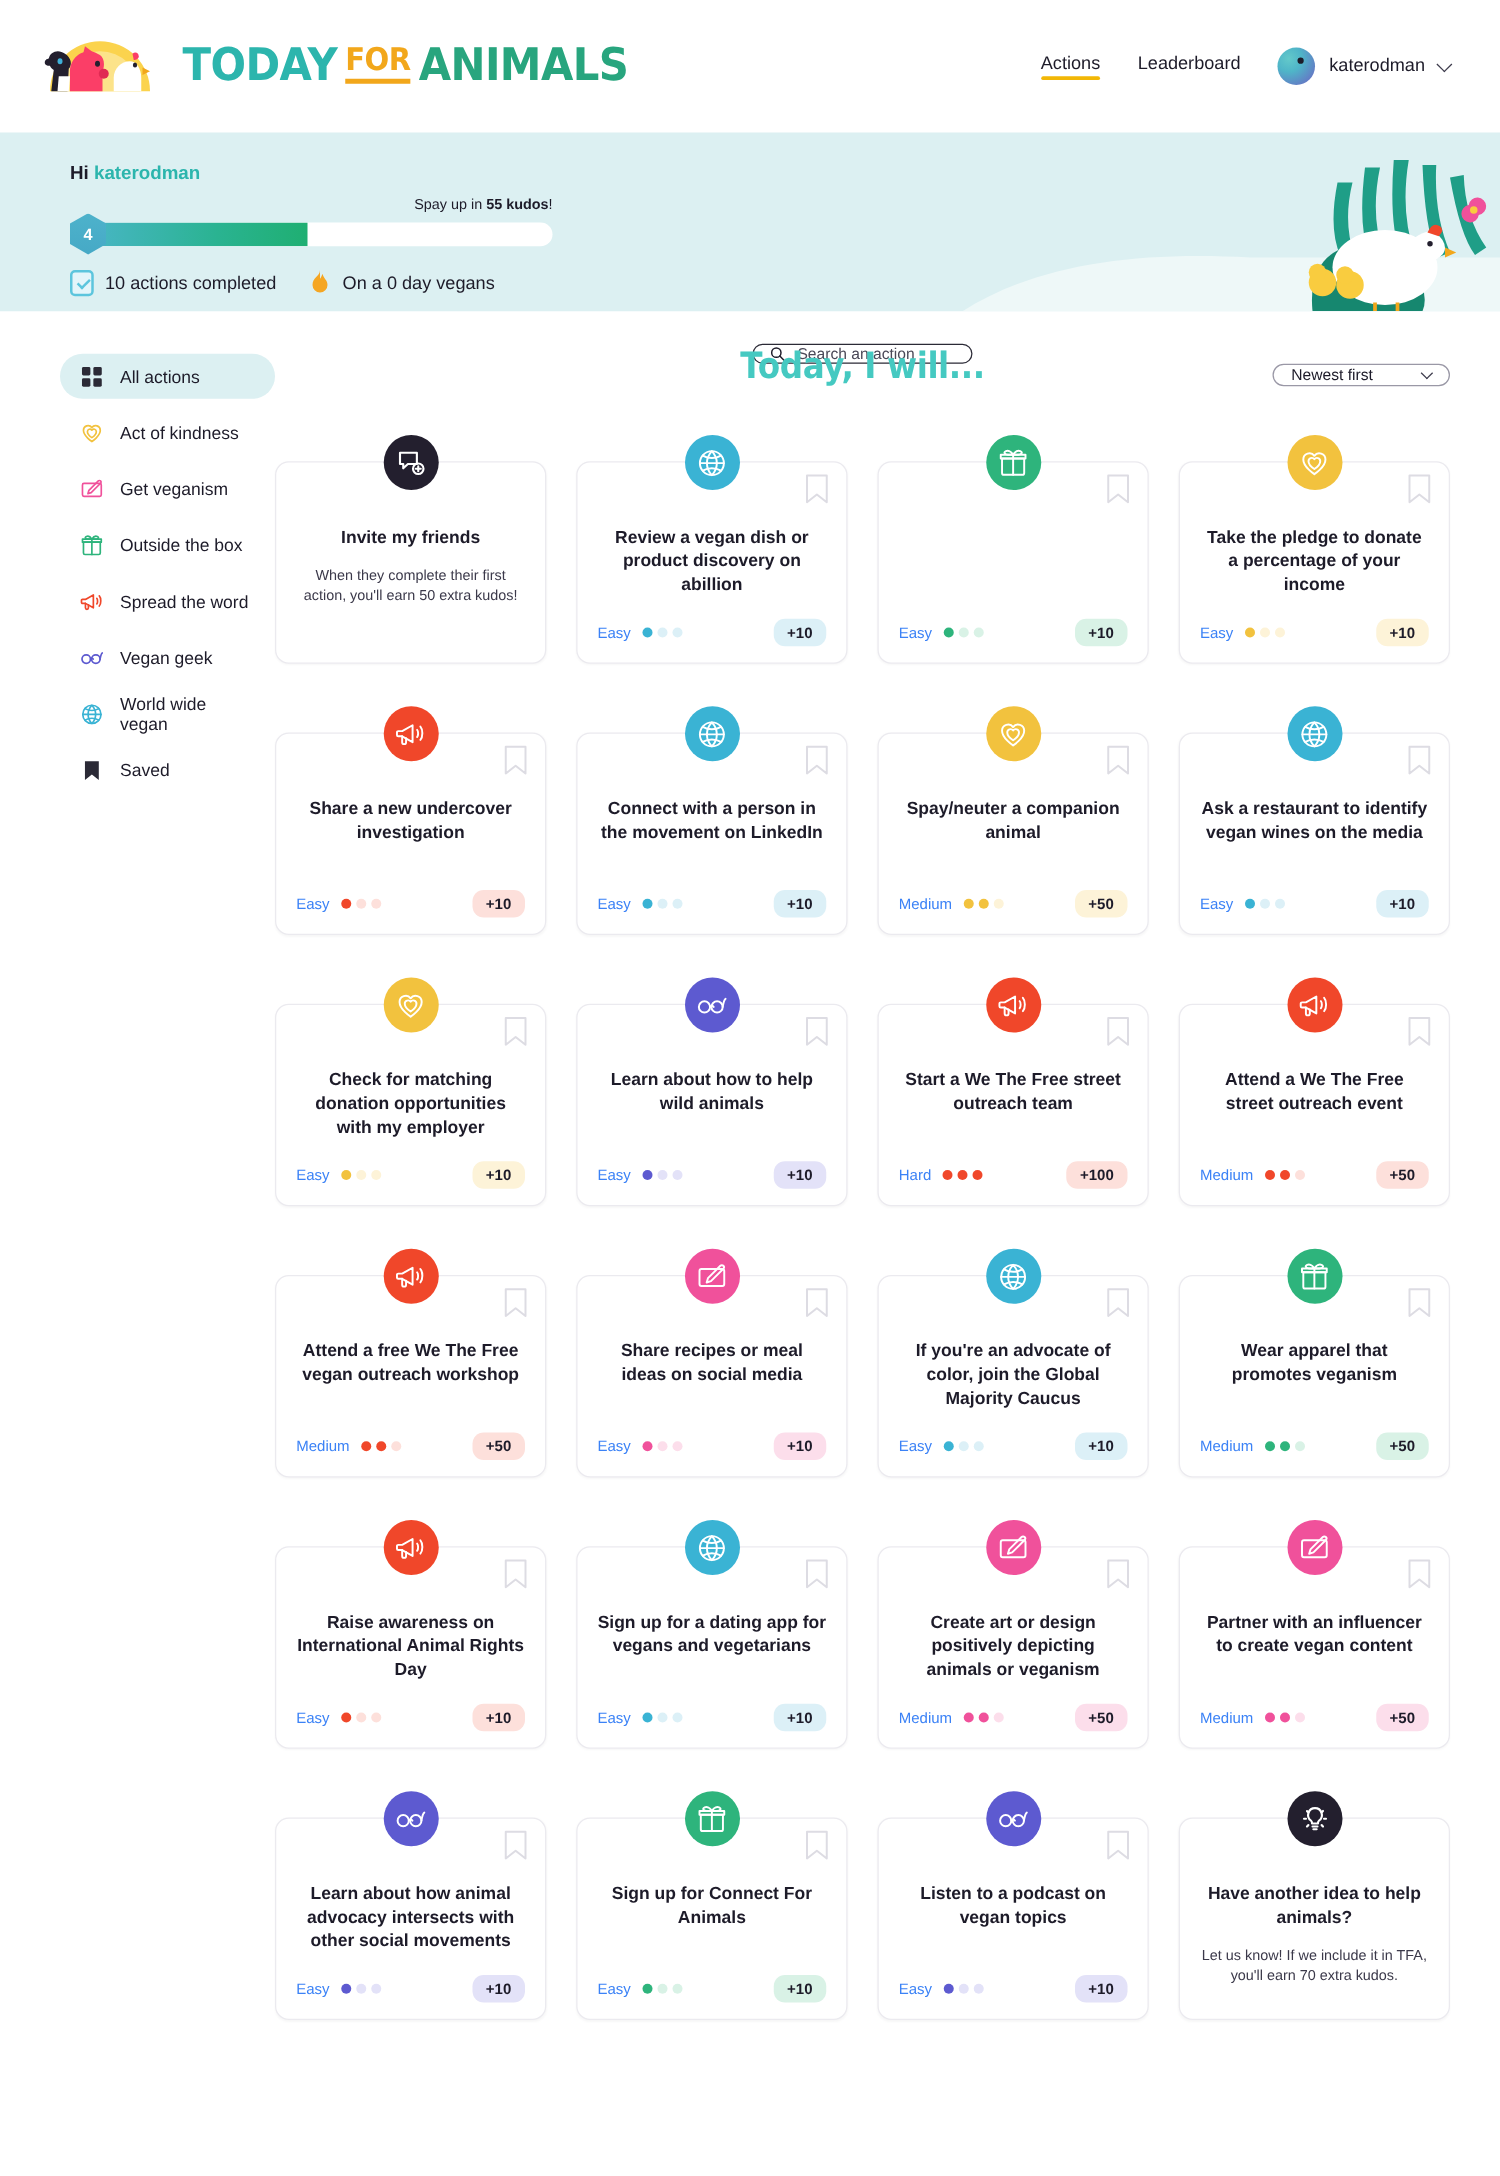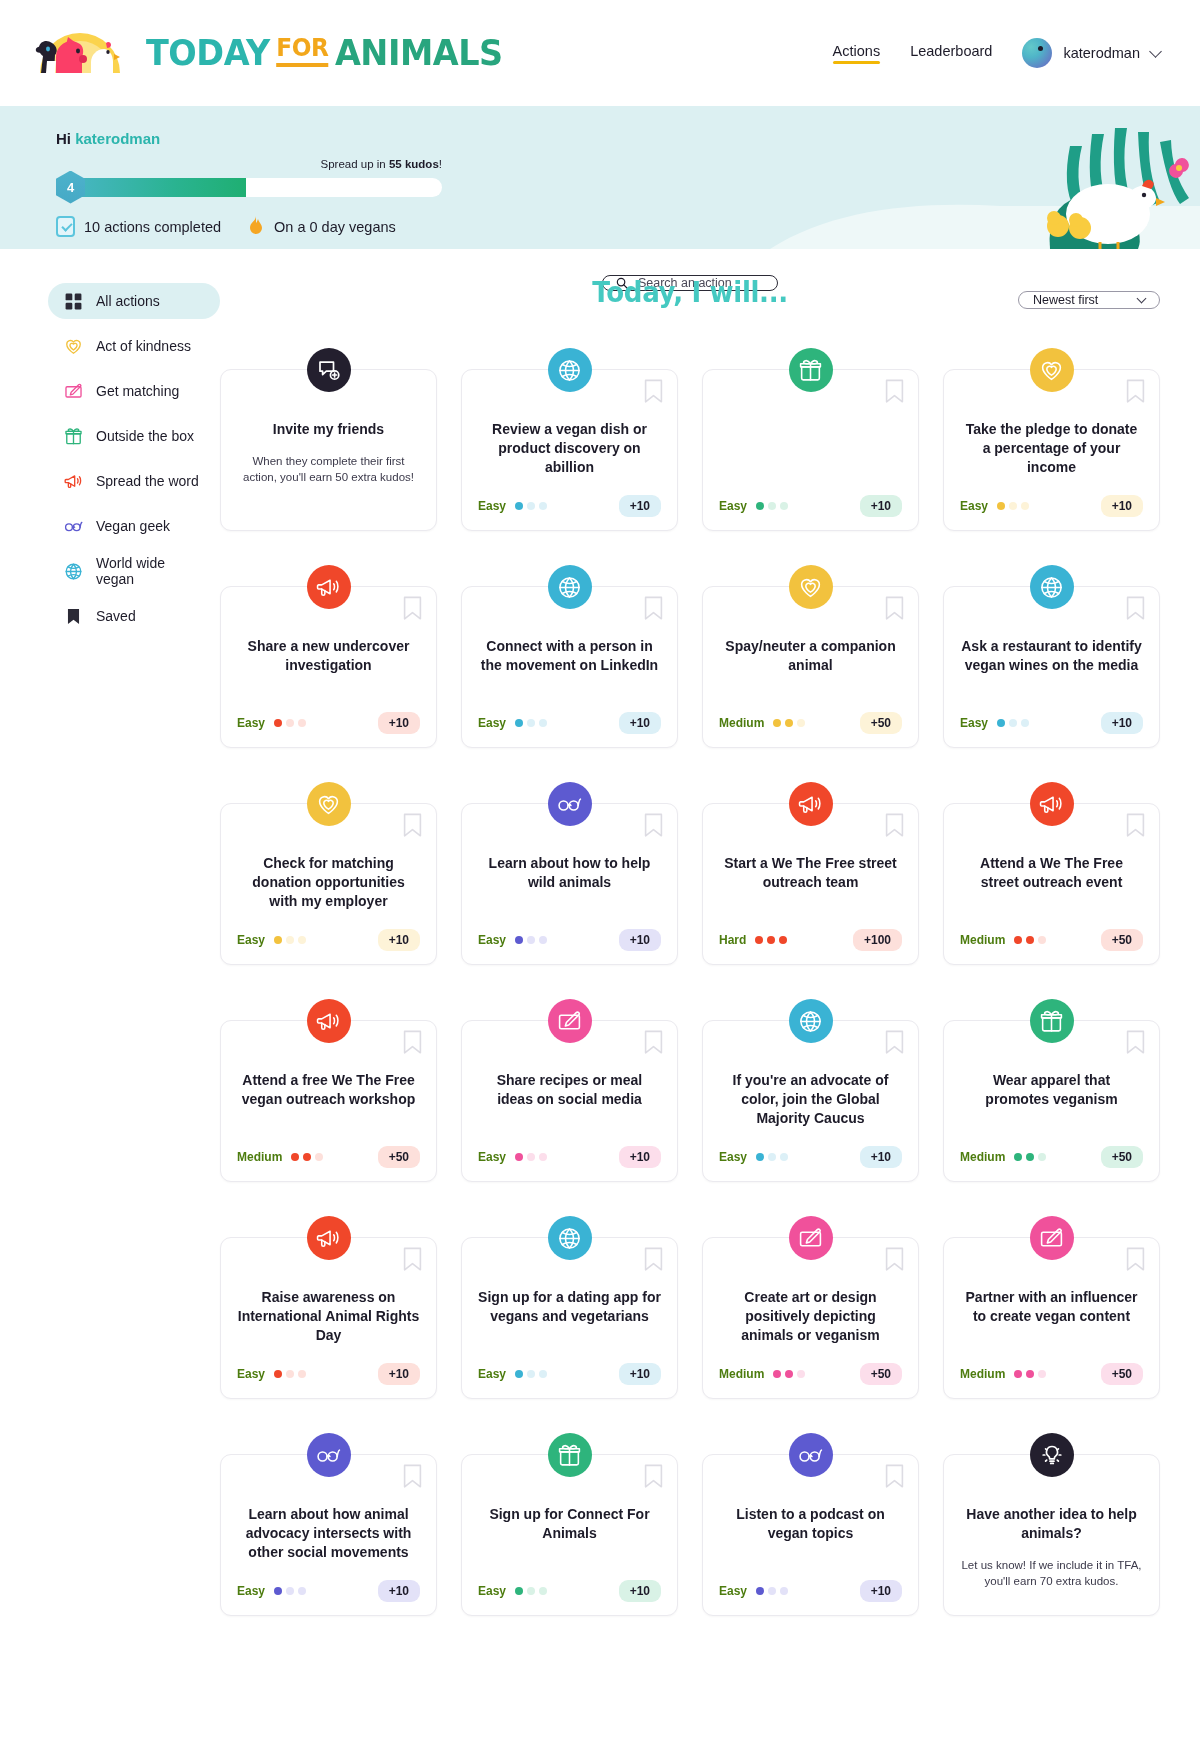--- a/index.html
+++ b/index.html
@@ -183,21 +183,21 @@
   }
   .card-sub {
     font-size: 11.5px; line-height: 1.42; text-align: center; color: #3b394a;
     margin-top: 14px;
   }
   .card-foot {
     margin-top: auto; padding-top: 18px;
     display: flex; align-items: center; justify-content: space-between;
   }
   .diff { display: flex; align-items: center; gap: 9px; }
-  .diff-label { font-size: 12px; font-weight: 700; color: #4d7c0f; }
+  .diff-label { font-size: 12px; font-weight: 400; color: #3b82f6; }
   .dots { display: flex; gap: 4px; }
   .dot { width: 8px; height: 8px; border-radius: 50%; }
   .kudos {
     font-size: 12px; font-weight: 700; color: #1d1b29;
     padding: 4px 11px; border-radius: 9px;
   }
 </style>
 </head>
 <body>
 
@@ -264,21 +264,21 @@
     <path d="M405 58 a7 7 0 1 1 8 8 a7 7 0 1 1 -8 -8z" fill="#f0519b"></path>
     <circle cx="409" cy="62" r="3" fill="#f9cc3f"></circle>
   </svg>
 
   <div class="hero-inner">
     <div class="hi">
       <b>Hi </b><span class="uname">katerodman</span>
     </div>
     <div class="bar-zone">
       <div class="levelup">
-        <span>Spread up in </span><b>55 kudos</b><span>!</span>
+        <span>Spay up in </span><b>55 kudos</b><span>!</span>
       </div>
       <div class="bar-row">
         <div class="bar-track">
           <div class="bar-fill" id="barfill" style="width: 48%;"></div>
         </div>
         <div class="hexbadge">4</div>
       </div>
     </div>
     <div class="stats">
       <div class="stat">
@@ -317,21 +317,21 @@
         </span>
         <span>Act of kindness</span>
       </div>
       <div class="side-item">
         <span style="display: flex; align-items: center;">
           <svg class="side-ico" width="19" height="19" viewBox="0 0 24 24" fill="none" stroke="#f0519b" stroke-width="1.7" stroke-linecap="round" stroke-linejoin="round">
             <rect x="2.5" y="6" width="19" height="13" rx="1.5"></rect>
             <path d="M18.5 3.5 9 13l-1 3.3 3.3-1 9.5-9.5a1.6 1.6 0 0 0-2.3-2.3z"></path>
           </svg>
         </span>
-        <span>Get matching</span>
+        <span>Get veganism</span>
       </div>
       <div class="side-item">
         <span style="display: flex; align-items: center;">
           <svg class="side-ico" width="19" height="19" viewBox="0 0 24 24" fill="none" stroke="#2eb47c" stroke-width="1.7" stroke-linecap="round" stroke-linejoin="round">
             <path d="M3.5 8.5h17v11a1.5 1.5 0 0 1-1.5 1.5H5a1.5 1.5 0 0 1-1.5-1.5z"></path>
             <path d="M2.5 5.5h19v3h-19z"></path>
             <path d="M12 5.5v15.5"></path>
             <path d="M12 5.5C12 5.5 9.5 1.5 6.5 2.8 4.3 3.7 5.5 5.5 8 5.5z"></path>
             <path d="M12 5.5C12 5.5 14.5 1.5 17.5 2.8c2.2.9 1 2.7-1.5 2.7z"></path>
           </svg>

